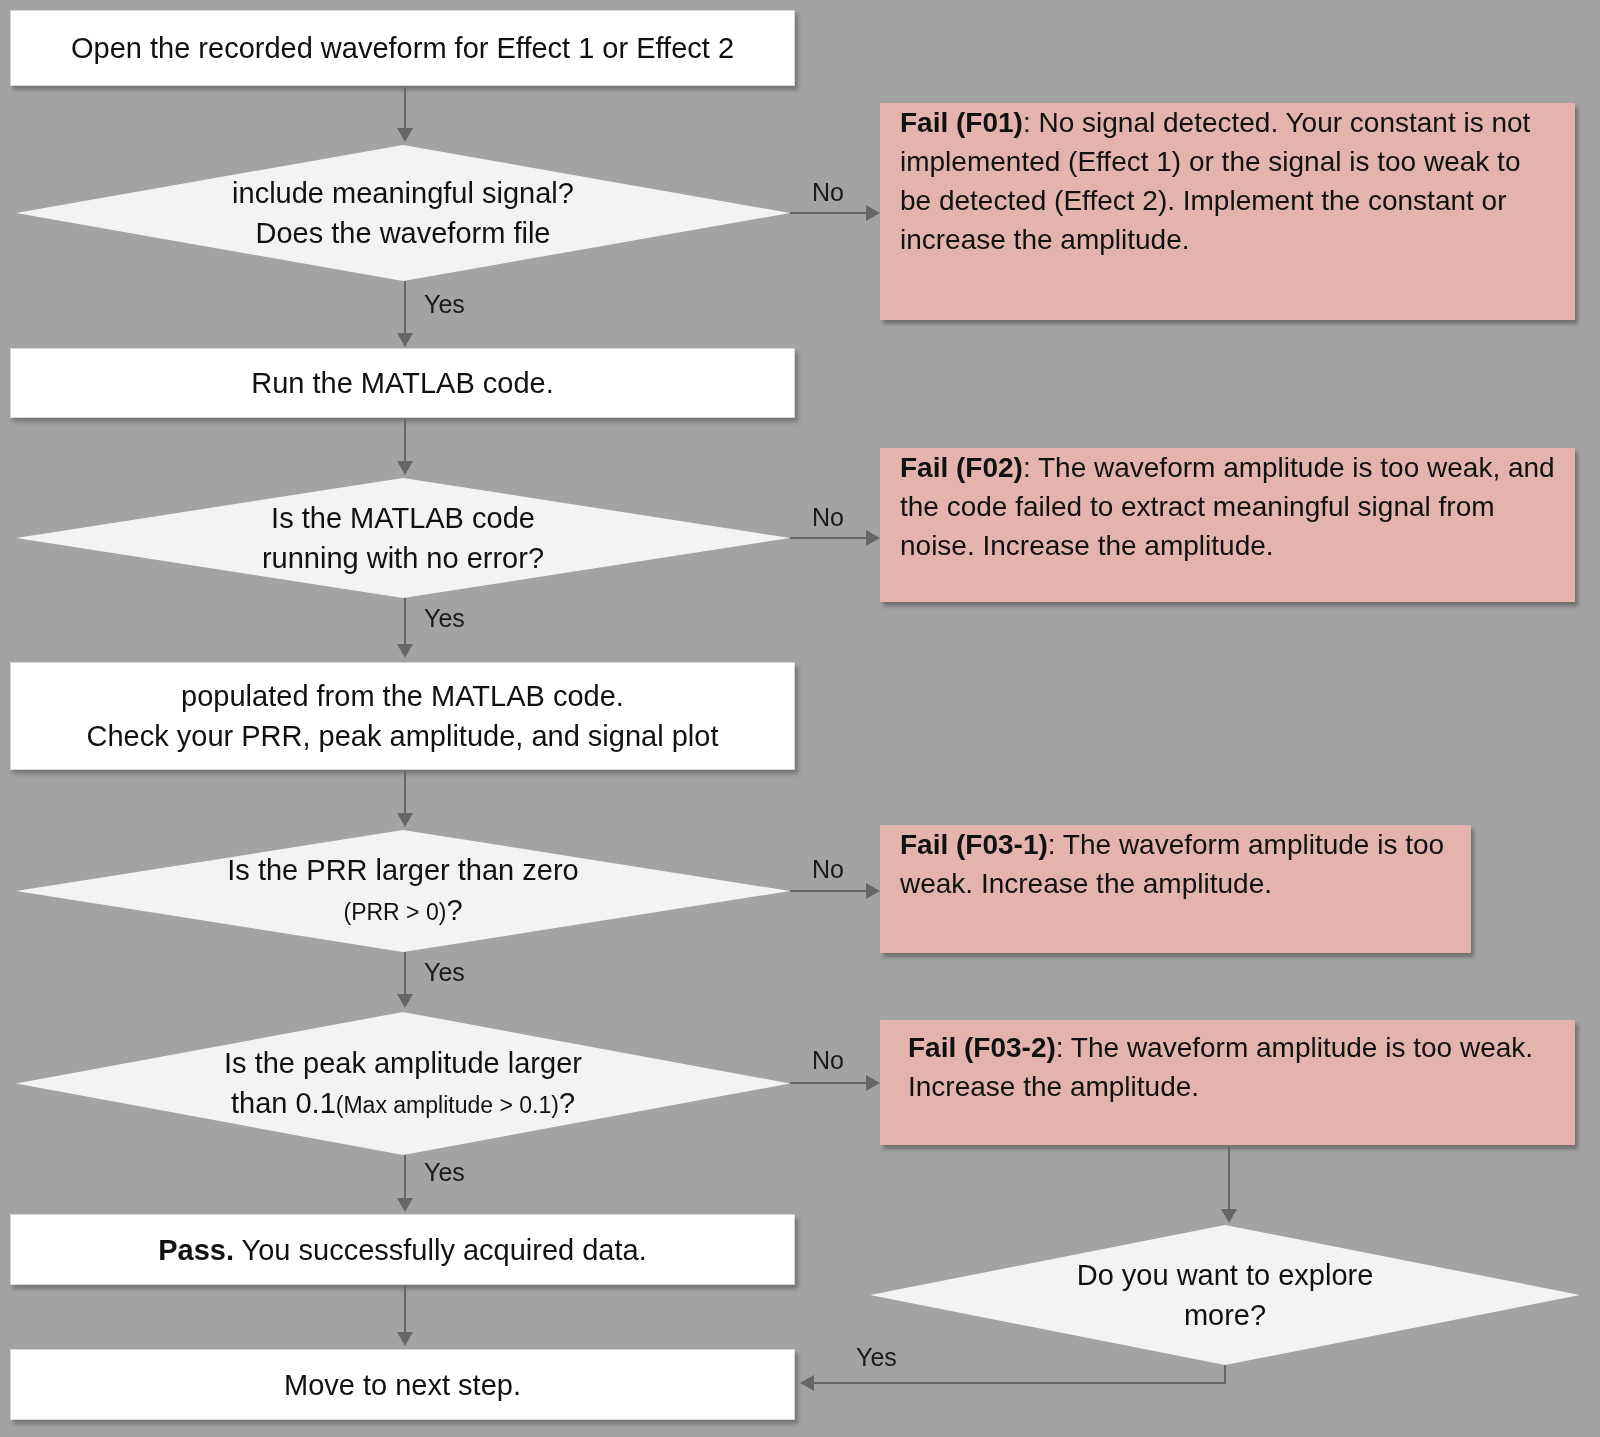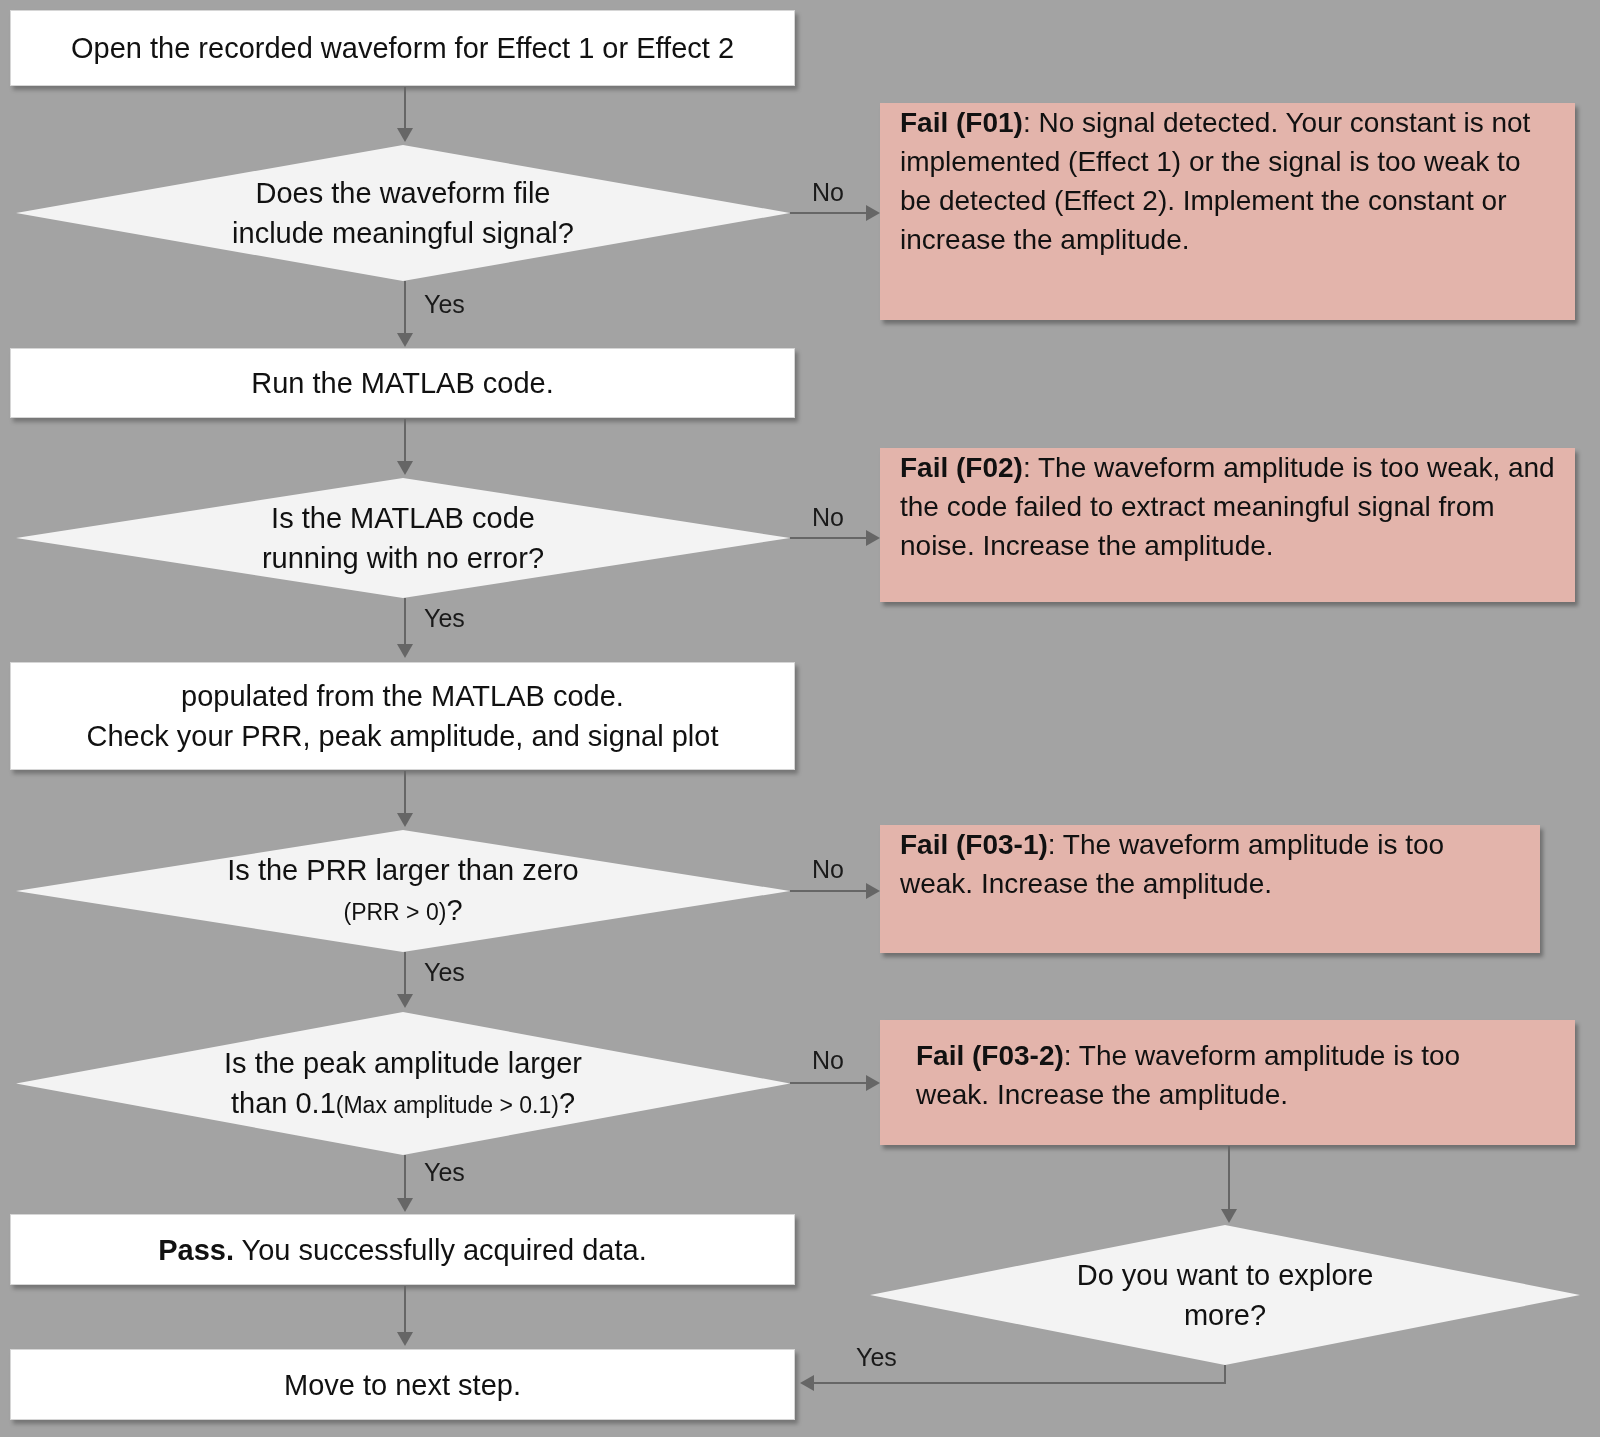--- a/index.html
+++ b/index.html
@@ -47,22 +47,22 @@
 <div class="canvas">
 
   <div class="pbox" style="left:10px;top:10px;width:785px;height:76px">
     <span>Open the recorded waveform for Effect 1 or Effect 2</span>
   </div>
 
   <div class="vline" style="left:404px;top:87px;height:41px"></div>
   <div class="arr-down" style="left:397px;top:128px"></div>
 
   <div class="diamond" style="left:16px;top:145px;width:774px;height:136px">
+    <div>include meaningful signal?</div>
     <div>Does the waveform file</div>
-    <div>include meaningful signal?</div>
   </div>
 
   <div class="lbl no" style="left:793px;top:178px">No</div>
   <div class="hline" style="left:790px;top:212px;width:76px"></div>
   <div class="arr-right" style="left:866px;top:205px"></div>
 
   <div class="fail" style="left:880px;top:103px;width:695px;height:217px">
     <p style="margin:0"><b>Fail (F01)</b><span>: No signal detected. Your constant is not implemented (Effect 1) or the signal is too weak to be detected (Effect 2). Implement the constant or increase the amplitude.</span></p>
   </div>
 
@@ -106,41 +106,41 @@
     <div>Is the PRR  larger than zero</div>
     <div>
       <span class="small">(PRR &gt; 0)</span><span>?</span>
     </div>
   </div>
 
   <div class="lbl no" style="left:793px;top:855px">No</div>
   <div class="hline" style="left:790px;top:890px;width:76px"></div>
   <div class="arr-right" style="left:866px;top:883px"></div>
 
-  <div class="fail" style="left:880px;top:825px;width:660px;height:128px">
+  <div class="fail" style="left:880px;top:825px;width:591px;height:128px">
     <p style="margin:0"><b>Fail (F03-1)</b><span>: The waveform amplitude is too weak. Increase the amplitude.</span></p>
   </div>
 
   <div class="lbl" style="left:424px;top:958px">Yes</div>
   <div class="vline" style="left:404px;top:952px;height:42px"></div>
   <div class="arr-down" style="left:397px;top:994px"></div>
 
   <div class="diamond" style="left:16px;top:1012px;width:774px;height:143px">
     <div>Is the peak amplitude larger</div>
     <div>
       <span>than 0.1</span><span class="small">(Max amplitude &gt; 0.1)</span><span>?</span>
     </div>
   </div>
 
   <div class="lbl no" style="left:793px;top:1046px">No</div>
   <div class="hline" style="left:790px;top:1082px;width:76px"></div>
   <div class="arr-right" style="left:866px;top:1075px"></div>
 
   <div class="fail" style="left:880px;top:1020px;width:695px;height:125px">
-    <p style="margin:16px"><b>Fail (F03-2)</b><span>: The waveform amplitude is too weak. Increase the amplitude.</span></p>
+    <p style="margin:8px"><b>Fail (F03-2)</b><span>: The waveform amplitude is too weak. Increase the amplitude.</span></p>
   </div>
 
   <div class="lbl" style="left:424px;top:1158px">Yes</div>
   <div class="vline" style="left:404px;top:1155px;height:43px"></div>
   <div class="arr-down" style="left:397px;top:1198px"></div>
 
   <div class="pbox" style="left:10px;top:1214px;width:785px;height:71px">
     <span><b>Pass.</b><span> You successfully acquired data.</span></span>
   </div>
 

